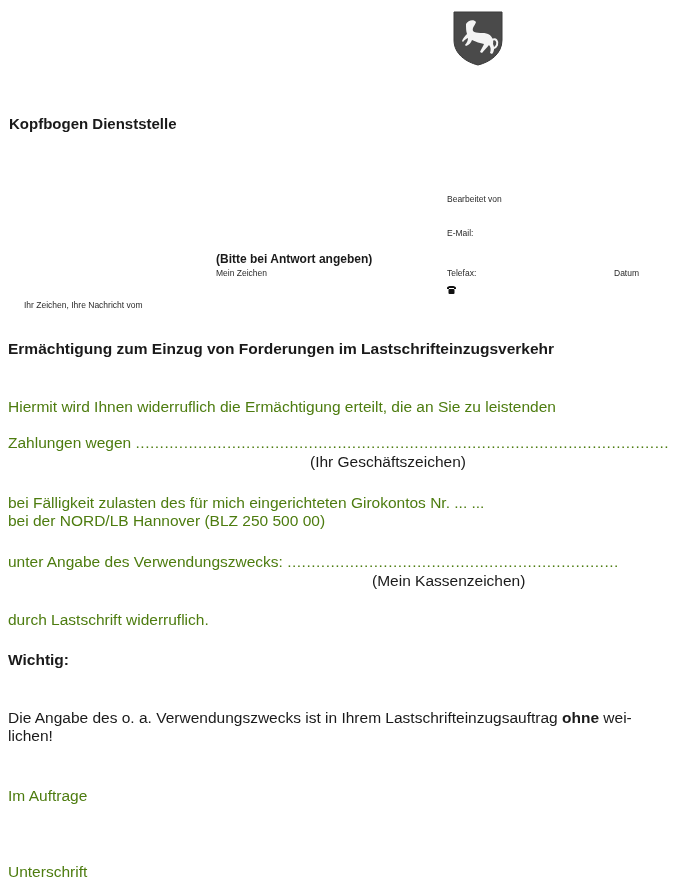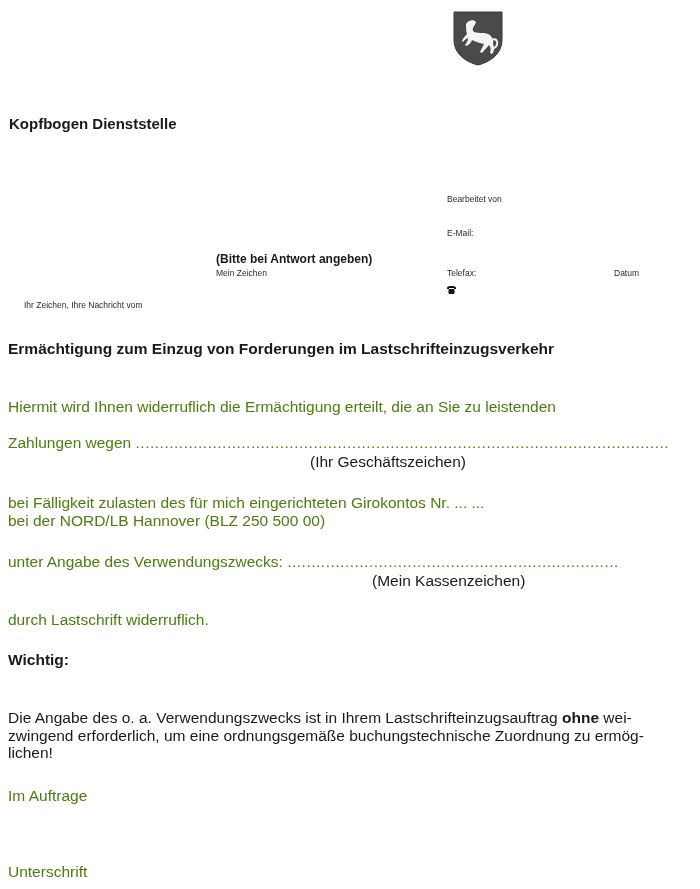--- a/index.html
+++ b/index.html
@@ -111,18 +111,17 @@
   <span>unter Angabe des Verwendungszwecks:</span>
   <span class="dots">.....................................................................</span>
 </div>
 <div class="abs hint" style="left:372px; top:572px;">(Mein Kassenzeichen)</div>
 
 <div class="abs body-text" style="left:8px; top:611px;">durch Lastschrift widerruflich.</div>
 
 <div class="abs wichtig-head">Wichtig:</div>
 <div class="abs wichtig-body">
   <span class="line"><span>Die Angabe des o. a. Verwendungszwecks ist in Ihrem Lastschrifteinzugsauftrag </span><b>ohne</b><span> wei-</span></span>
-  <span class="line">zwingend erforderlich, um eine ordnungsgemäße buchungstechnische Zuordnung zu ermög-</span>
   <span class="line">lichen!</span>
 </div>
 
 <div class="abs body-text" style="left:8px; top:787px;">Im Auftrage</div>
 <div class="abs body-text" style="left:8px; top:863px;">Unterschrift</div>
 
 </body></html>

